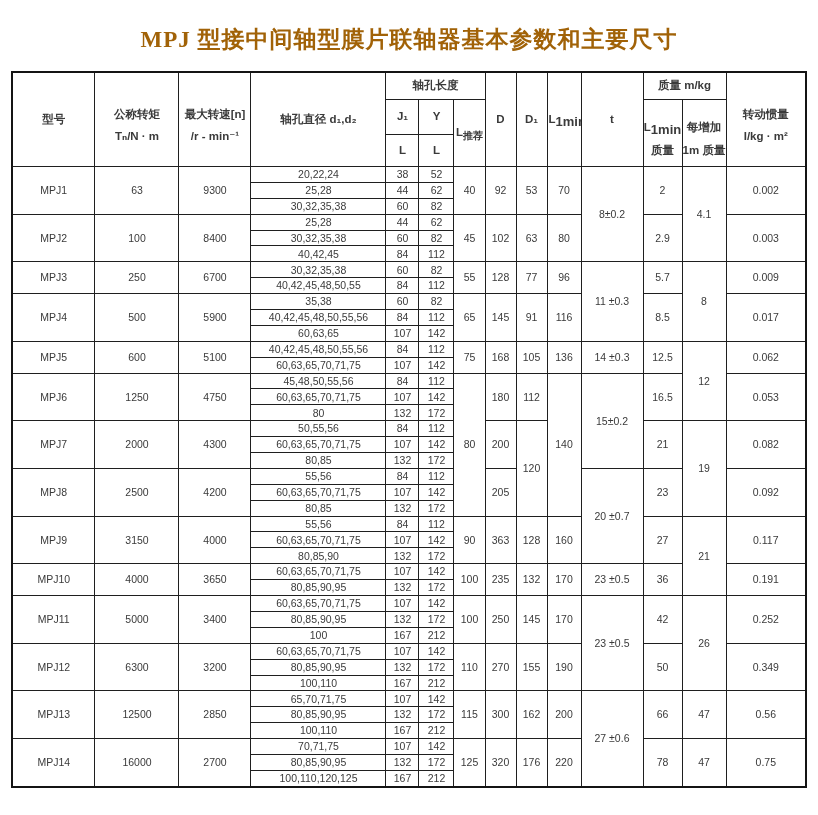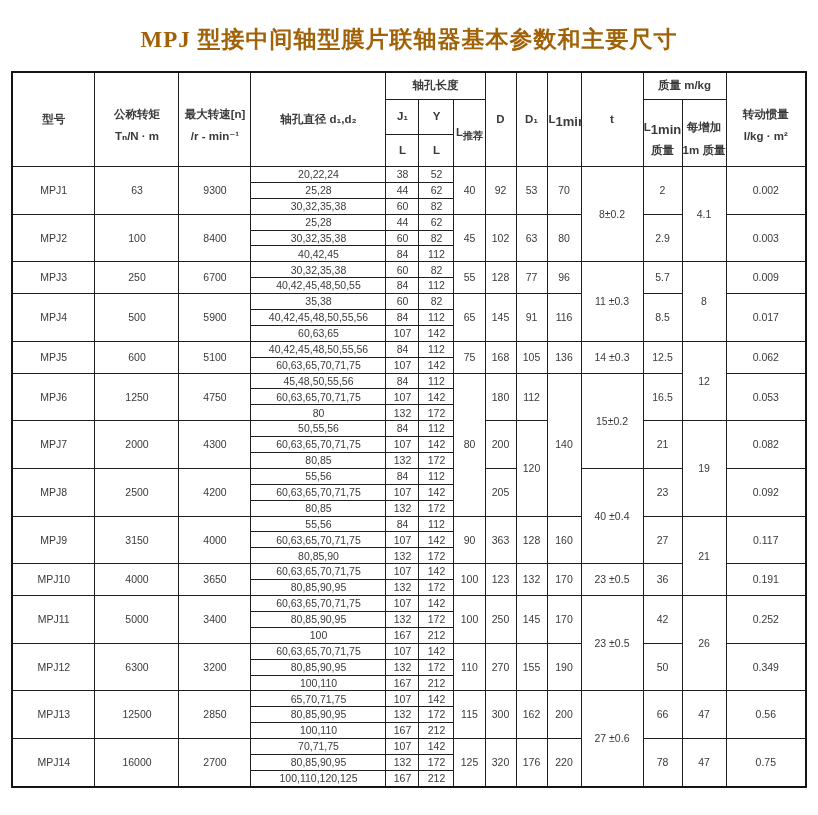--- a/index.html
+++ b/index.html
@@ -291,21 +291,21 @@
         <td>172</td>
       </tr>
       <tr>
         <td rowspan="3">MPJ8</td>
         <td rowspan="3">2500</td>
         <td rowspan="3">4200</td>
         <td>55,56</td>
         <td>84</td>
         <td>112</td>
         <td rowspan="3">205</td>
-        <td rowspan="6">40 ±0.4</td>
+        <td rowspan="6">20 ±0.7</td>
         <td rowspan="3">23</td>
         <td rowspan="3">0.092</td>
       </tr>
       <tr>
         <td>60,63,65,70,71,75</td>
         <td>107</td>
         <td>142</td>
       </tr>
       <tr>
         <td>80,85</td>
@@ -338,21 +338,21 @@
         <td>172</td>
       </tr>
       <tr>
         <td rowspan="2">MPJ10</td>
         <td rowspan="2">4000</td>
         <td rowspan="2">3650</td>
         <td>60,63,65,70,71,75</td>
         <td>107</td>
         <td>142</td>
         <td rowspan="2">100</td>
-        <td rowspan="2">123</td>
+        <td rowspan="2">235</td>
         <td rowspan="2">132</td>
         <td rowspan="2">170</td>
         <td rowspan="2">23 ±0.5</td>
         <td rowspan="2">36</td>
         <td rowspan="2">0.191</td>
       </tr>
       <tr>
         <td>80,85,90,95</td>
         <td>132</td>
         <td>172</td>

